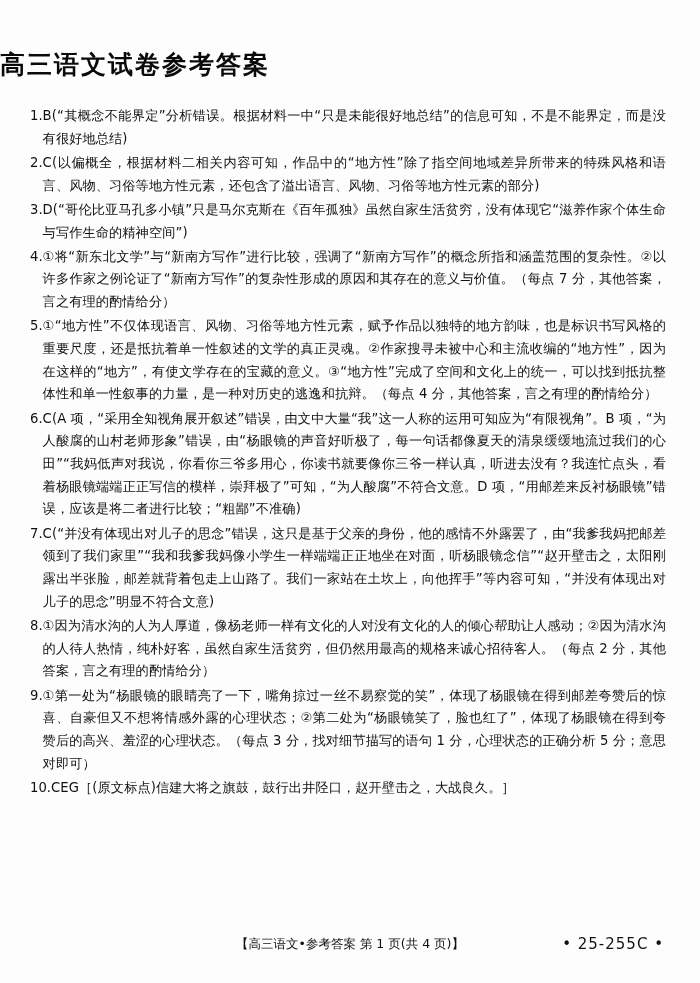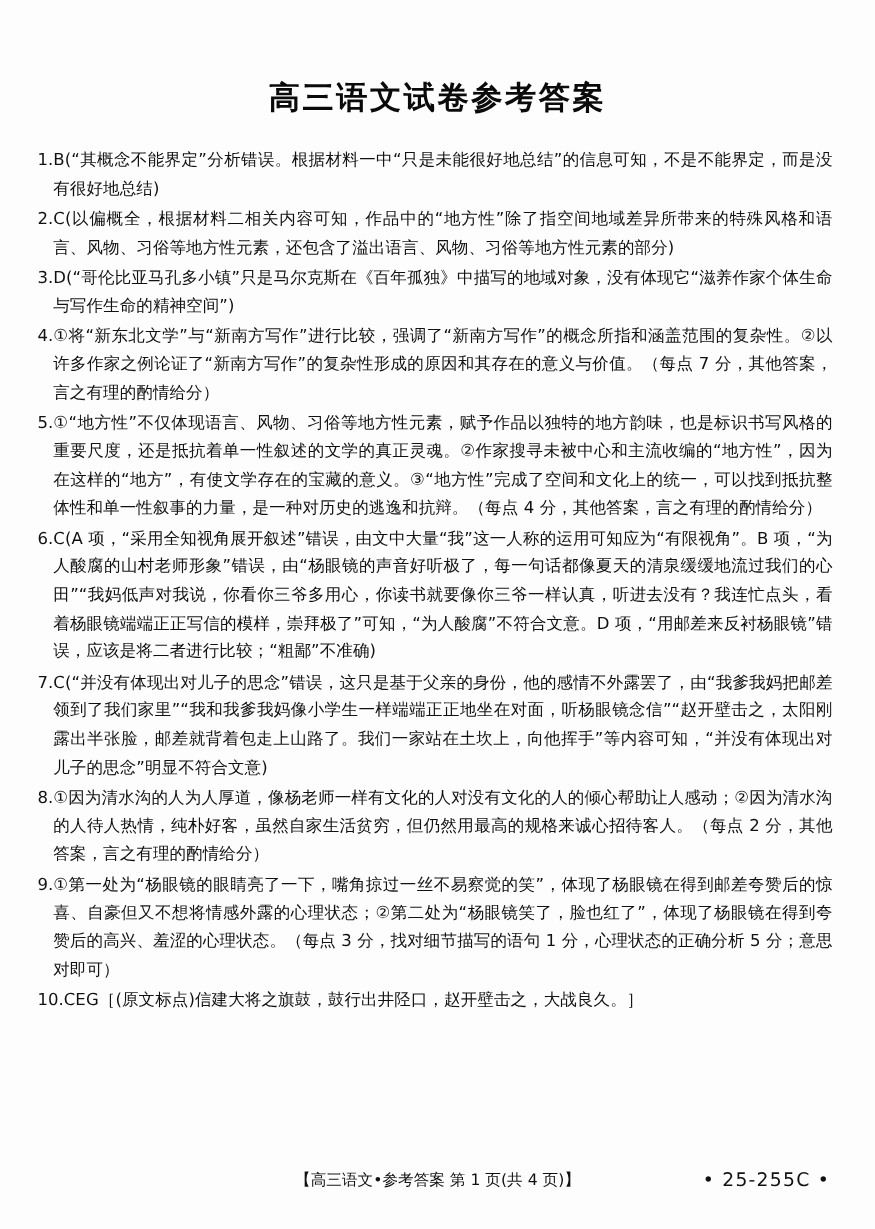--- a/index.html
+++ b/index.html
@@ -16,27 +16,26 @@
   }
   .page {
     position: relative;
     width: 700px;
     height: 983px;
     box-sizing: border-box;
     padding: 0;
     background: #fdfdfd;
   }
   .doc-title {
-    text-align: center;
     font-family: "DejaVu Serif", "Liberation Serif", serif;
     font-weight: bold;
     font-size: 25px;
     letter-spacing: 2px;
     margin: 0;
-    padding-top: 61px;
+    padding-top: 48px;
     padding-bottom: 6px;
     color: #0a0a0a;
   }
   .body-block {
     margin: 0 34px 0 30px;
     padding-top: 18px;
   }
   .item {
     display: flex;
     align-items: flex-start;
@@ -104,21 +103,21 @@
       <span class="item-text">B(“其概念不能界定”分析错误。根据材料一中“只是未能很好地总结”的信息可知，不是不能界定，而是没有很好地总结)</span>
     </div>
 
     <div class="item">
       <span class="item-num">2.</span>
       <span class="item-text">C(以偏概全，根据材料二相关内容可知，作品中的“地方性”除了指空间地域差异所带来的特殊风格和语言、风物、习俗等地方性元素，还包含了溢出语言、风物、习俗等地方性元素的部分)</span>
     </div>
 
     <div class="item">
       <span class="item-num">3.</span>
-      <span class="item-text">D(“哥伦比亚马孔多小镇”只是马尔克斯在《百年孤独》中描写的地域对象，没有体现它“滋养作家个体生命与写作生命的精神空间”)</span>
+      <span class="item-text">D(“哥伦比亚马孔多小镇”只是马尔克斯在《百年孤独》虽然自家生活贫穷，没有体现它“滋养作家个体生命与写作生命的精神空间”)</span>
     </div>
 
     <div class="item">
       <span class="item-num">4.</span>
       <span class="item-text">①将“新东北文学”与“新南方写作”进行比较，强调了“新南方写作”的概念所指和涵盖范围的复杂性。②以许多作家之例论证了“新南方写作”的复杂性形成的原因和其存在的意义与价值。（每点 7 分，其他答案，言之有理的酌情给分）</span>
     </div>
 
     <div class="item">
       <span class="item-num">5.</span>
       <span class="item-text">①“地方性”不仅体现语言、风物、习俗等地方性元素，赋予作品以独特的地方韵味，也是标识书写风格的重要尺度，还是抵抗着单一性叙述的文学的真正灵魂。②作家搜寻未被中心和主流收编的“地方性”，因为在这样的“地方”，有使文学存在的宝藏的意义。③“地方性”完成了空间和文化上的统一，可以找到抵抗整体性和单一性叙事的力量，是一种对历史的逃逸和抗辩。（每点 4 分，其他答案，言之有理的酌情给分）</span>

